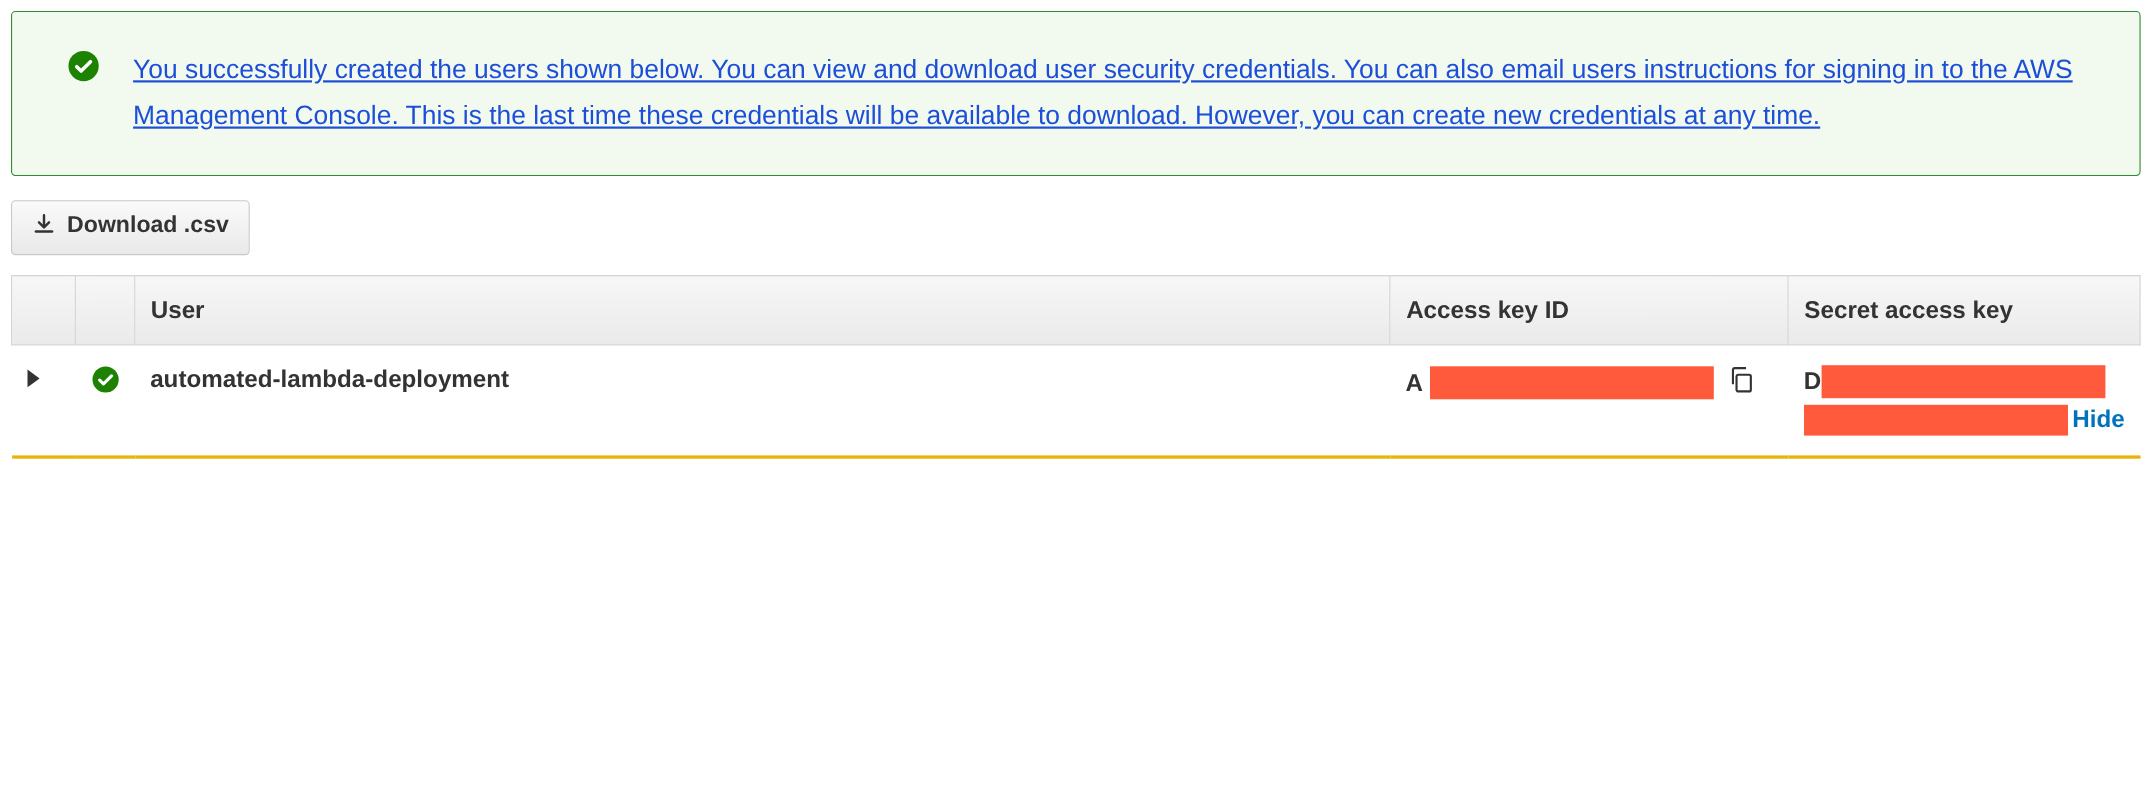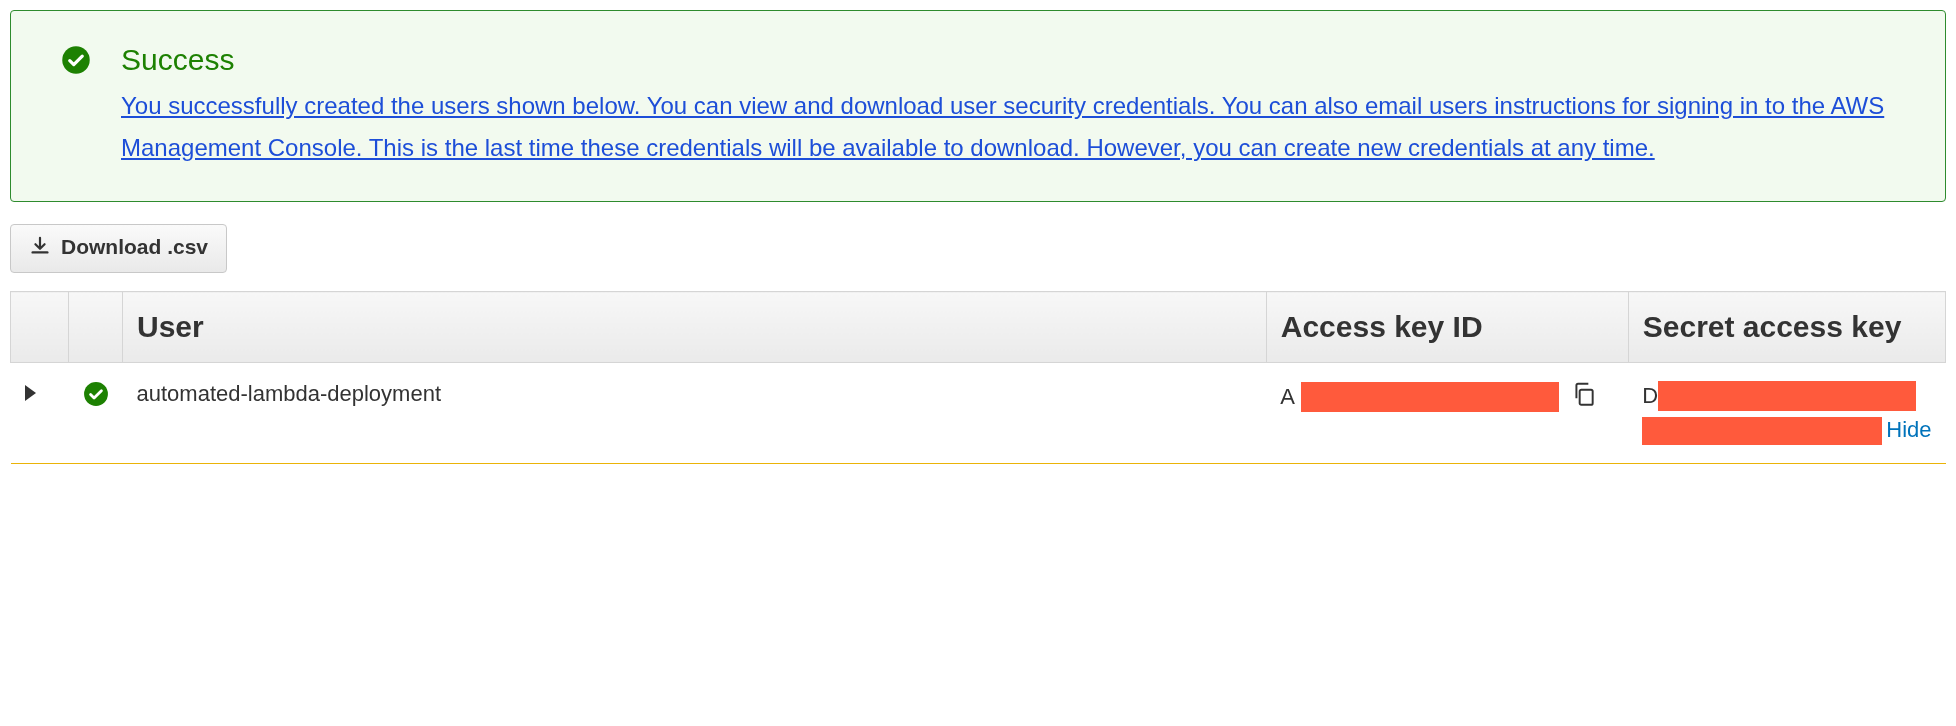--- a/index.html
+++ b/index.html
@@ -86,44 +86,45 @@
       border-spacing: 0;
     }
     table.users thead th {
       background: linear-gradient(#f7f7f7, #eaeaea);
       border-top: 1px solid #d5d5d5;
       border-bottom: 1px solid #d5d5d5;
       border-right: 1px solid #d5d5d5;
       text-align: left;
       padding: 18px 14px;
       font-weight: 700;
-      font-size: 30px;
+      font-size: 22px;
       color: #333;
     }
     table.users thead th:first-child {
       border-left: 1px solid #d5d5d5;
       width: 58px;
     }
     table.users thead th.col-status {
       width: 54px;
     }
     table.users thead th.col-user {
       width: auto;
     }
     table.users thead th.col-access {
       width: 362px;
     }
     table.users thead th.col-secret {
       width: 314px;
     }
     table.users tbody td {
       padding: 18px 14px;
-      border-bottom: 1px solid #eab308;
+      border-bottom: 3px solid #eab308;
       vertical-align: top;
       font-size: 22px;
+      font-weight: bold;
     }
     .row-status-icon {
       width: 26px;
       height: 26px;
     }
     .expand-caret {
       display: inline-block;
       width: 0;
       height: 0;
       border-top: 8px solid transparent;
@@ -184,21 +185,20 @@
 
 
 <div class="success-box">
   <span>
     <svg class="success-icon" viewBox="0 0 24 24">
       <circle cx="12" cy="12" r="11" fill="#1d8102"></circle>
       <path d="M7 12.5 L10.2 15.7 L17 8.9" stroke="#fff" stroke-width="2.6" fill="none" stroke-linecap="round" stroke-linejoin="round"></path>
     </svg>
   </span>
   <div class="success-content">
-    <div class="success-title">Success</div>
     <div class="success-desc">You successfully created the users shown below. You can view and download user security credentials. You can also email users instructions for signing in to the AWS Management Console. This is the last time these credentials will be available to download. However, you can create new credentials at any time.</div>
   </div>
 </div>
 
 <button class="download-btn">
   <span>
     <svg class="download-icon" viewBox="0 0 24 24">
       <path d="M12 3 L12 14 M7 10 L12 15 L17 10" stroke="#333" stroke-width="2.4" fill="none" stroke-linecap="round" stroke-linejoin="round"></path>
       <path d="M4 19 L20 19" stroke="#333" stroke-width="2.6" stroke-linecap="round"></path>
     </svg>

